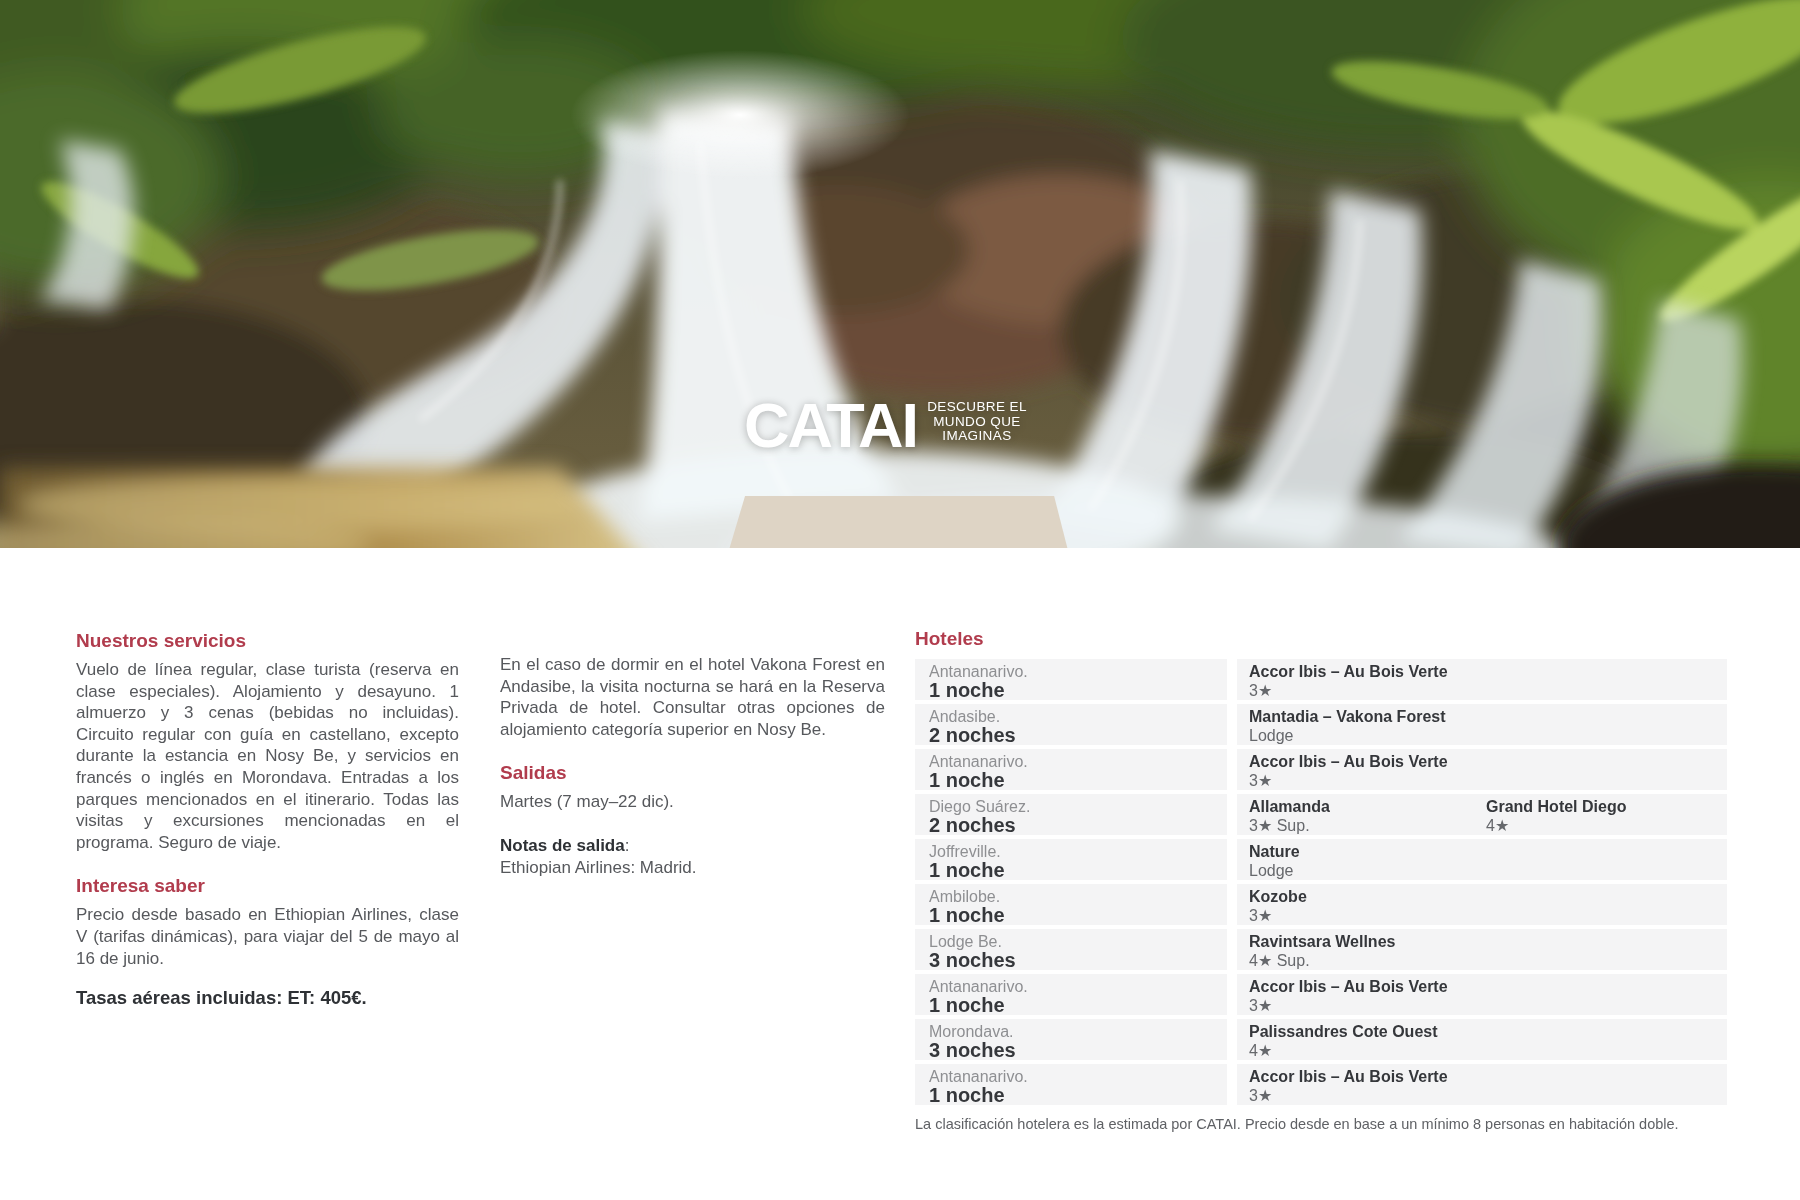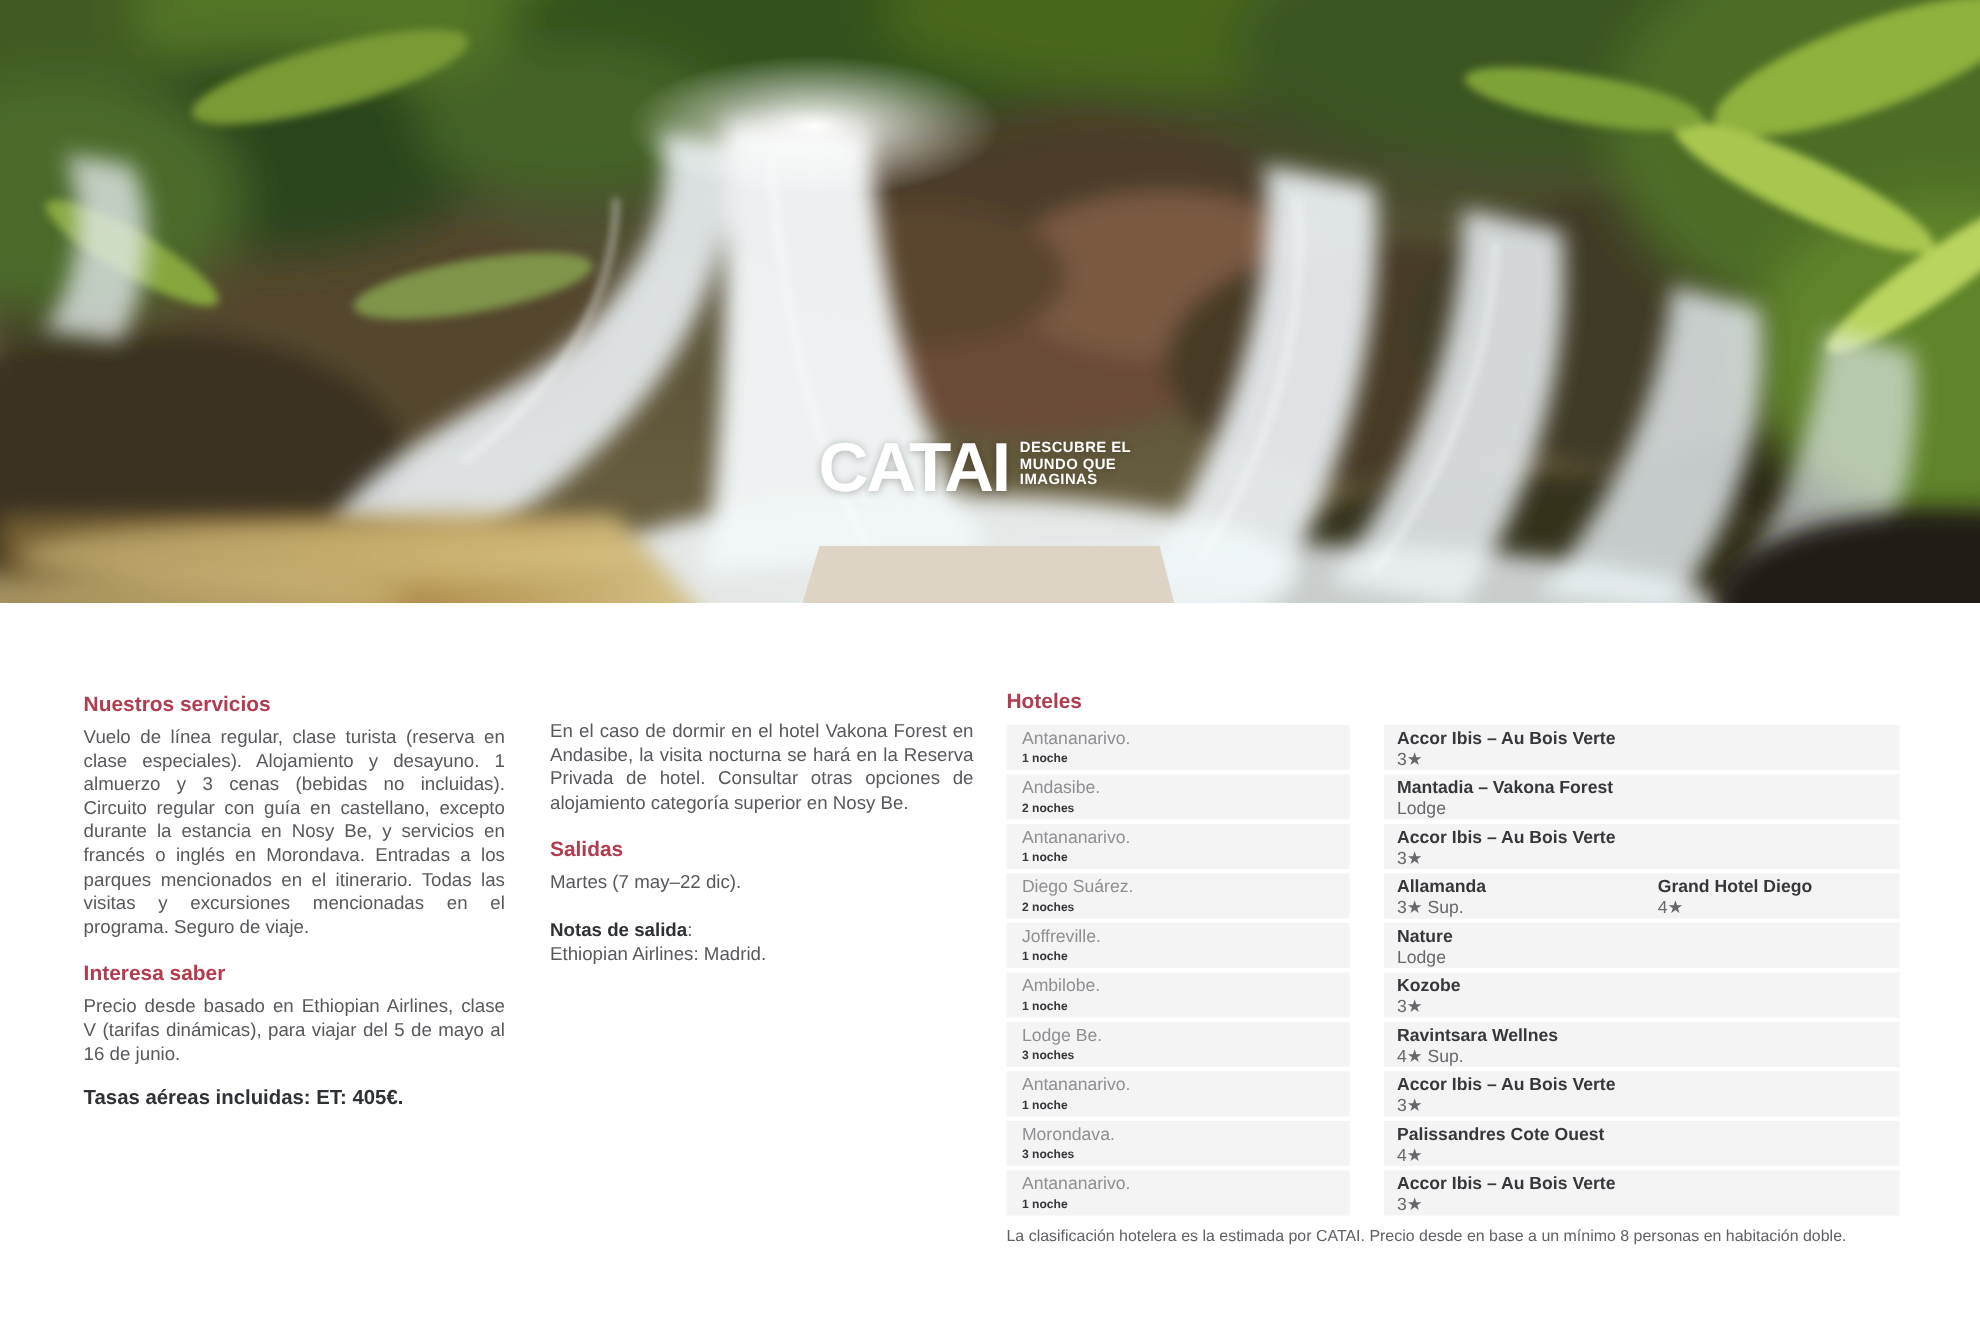--- a/index.html
+++ b/index.html
@@ -6,45 +6,45 @@
   .page{
     position:relative;width:1800px;height:1200px;background:#ffffff;
     font-family:"Liberation Sans",sans-serif;overflow:hidden;
   }
   
   .hero{position:absolute;left:0;top:0;width:1800px;height:548px;overflow:hidden;}
   .hero svg{display:block;}
   .logo-wrap{position:absolute;left:744px;top:394px;display:flex;color:#ffffff;
     text-shadow:0 1px 8px rgba(0,0,0,.28);}
   .logo{font-size:63px;font-weight:bold;letter-spacing:-2px;line-height:1;}
-  .tagline{margin-left:10px;margin-top:6px;font-size:13.5px;font-weight:bold;
-    line-height:14.5px;letter-spacing:.4px;}
+  .tagline{margin-left:10px;margin-top:6px;font-size:13.5px;font-weight:normal;
+    line-height:14.5px;letter-spacing:.4px;text-align:center;}
   .trapezoid{position:absolute;left:723px;top:496px;width:350px;height:74px;
     background:#ded4c5;clip-path:polygon(6.3% 0,94.6% 0,100% 100%,0 100%);}
   
   .col{position:absolute;color:#56585c;font-size:17px;line-height:21.6px;}
   .col-left{left:76px;top:630px;width:383px;text-align:justify;}
   .col-mid{left:500px;top:612px;width:385px;text-align:justify;margin-top:42px;}
   .col-right{left:915px;top:628px;width:812px;}
   .red-heading{margin:0 0 7px 0;font-size:19px;line-height:22px;font-weight:bold;color:#b13c4d;}
   p{margin:0;}
   .gap22{margin-top:22px;}
   .gap18{margin-top:18px;}
   .bold-line{font-weight:bold;color:#2e3135;font-size:18.5px;}
   .notas-head{font-weight:bold;color:#2e3135;}
   
   .htable{margin-top:9px;}
-  .hrow{display:flex;height:41px;margin-bottom:4px;gap:21px;}
+  .hrow{display:flex;height:41px;margin-bottom:4px;}
   .cell{background:#f4f4f5;box-sizing:border-box;}
   .city-cell{width:312px;margin-right:10px;padding:3px 0 0 14px;}
   .hotel-cell{flex:1;display:flex;padding:3px 0 0 12px;}
   .hotel-main{width:237px;}
   .hotel-alt{flex:1;}
   .city{font-size:16px;line-height:19px;color:#8e8f92;}
-  .nights{font-size:11px;line-height:19px;font-weight:bold;color:#35373b;}
+  .nights{font-size:20px;line-height:19px;font-weight:bold;color:#35373b;}
   .hname{font-size:16px;line-height:19px;font-weight:bold;color:#35373b;}
   .hcat{font-size:16px;line-height:19px;color:#66686c;}
   .fn1{margin-top:13px;font-size:16px;color:#55575b;}
   .fn2{margin-top:9px;font-size:14.5px;color:#5f6165;}
 </style>
 </head>
 <body>
 
 <div class="page">
 

